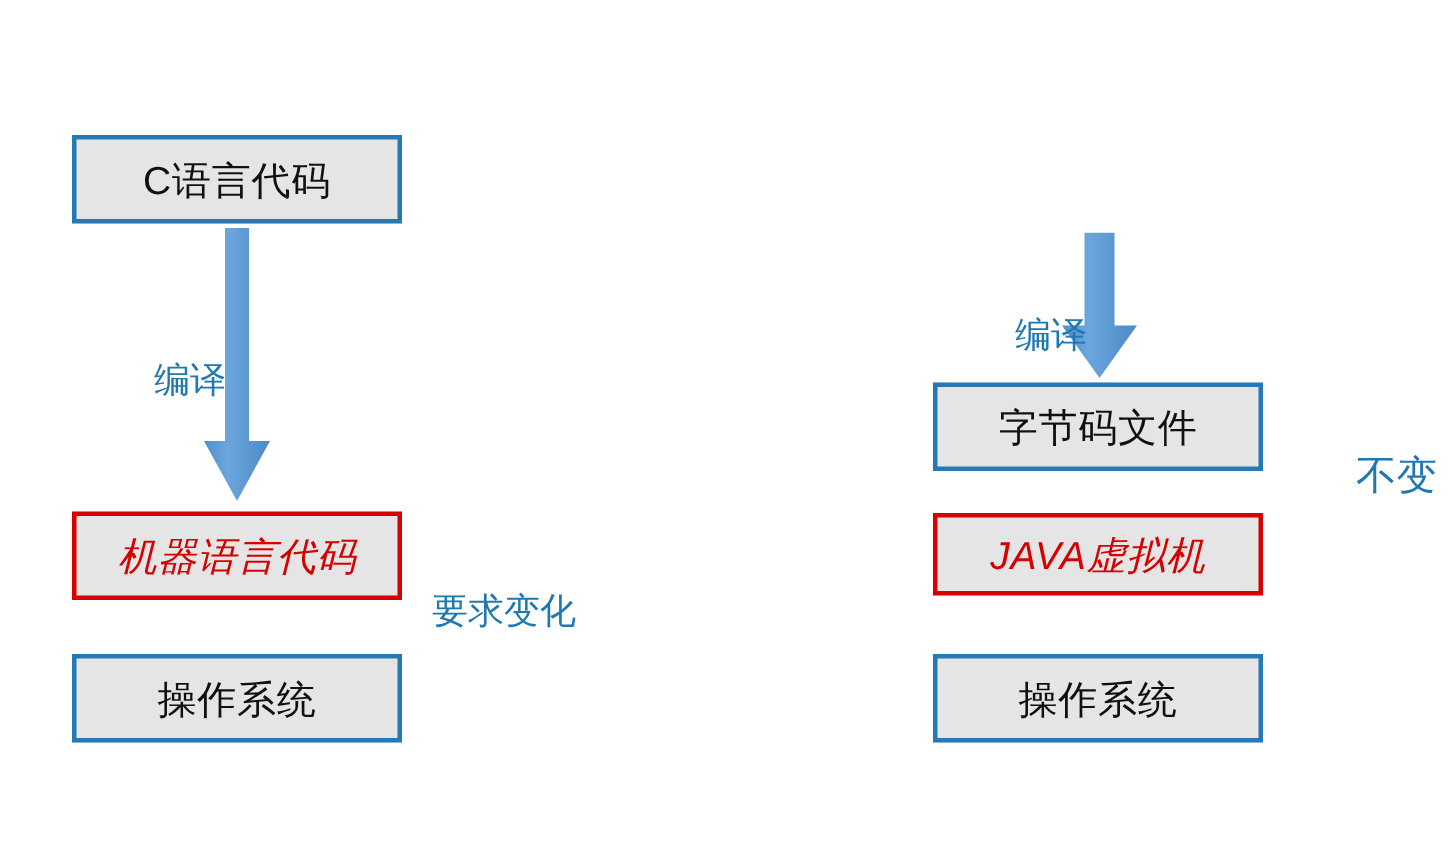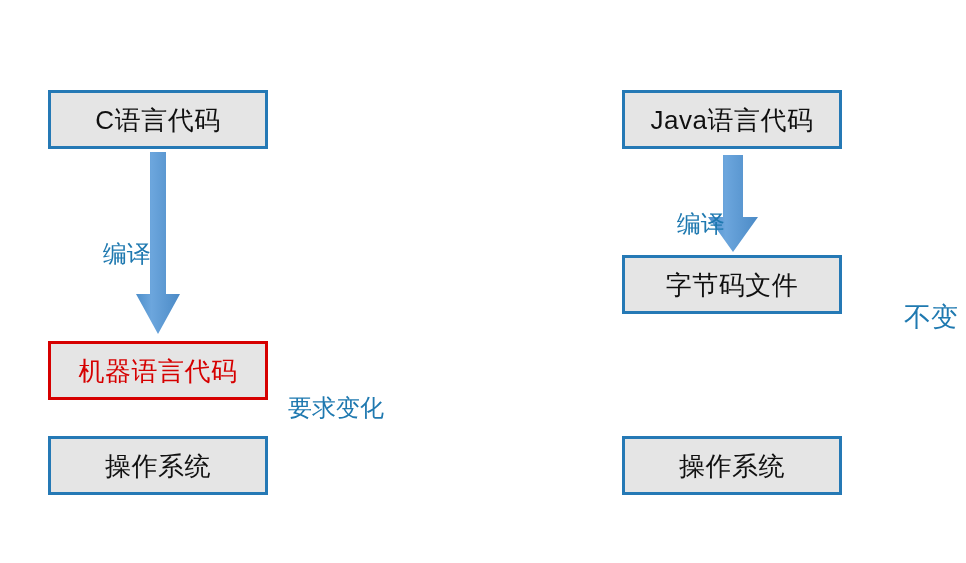--- a/index.html
+++ b/index.html
@@ -32,20 +32,21 @@
     line-height: 1;
     white-space: nowrap;
   }
   .box-blue {
     border: 3px solid #2579B5;
     color: #101010;
   }
   .box-red {
     border: 3px solid #D60000;
     color: #D60000;
+    font-style: italic;
   }
   .box-label {
     font-size: 26px;
     letter-spacing: 0.5px;
   }
 
   
   .arrow {
     position: absolute;
   }
@@ -115,23 +116,20 @@
   </div>
 
   <div class="note" id="note-os-dependent">
     <div>要求变化</div>
   </div>
 
   <div class="box box-blue" id="box-os-left">
     <span class="box-label">操作系统</span>
   </div>
 
-  <div class="box box-blue" id="box-java-code">
-    <span class="box-label">Java语言代码</span>
-  </div>
 
   <div class="arrow" id="arrow-compile-right">
     <svg viewBox="0 0 52 100" preserveAspectRatio="none">
       <defs>
         <linearGradient id="gradRight" x1="0" y1="0" x2="1" y2="0">
           <stop offset="0%" stop-color="#4E8FCB"></stop>
           <stop offset="35%" stop-color="#6CA6DD"></stop>
           <stop offset="100%" stop-color="#4B8AC6"></stop>
         </linearGradient>
       </defs>
@@ -144,18 +142,21 @@
   </div>
 
   <div class="box box-blue" id="box-bytecode">
     <span class="box-label">字节码文件</span>
   </div>
 
   <div class="note note-sm" id="note-unchanged">
     <span>不变</span>
   </div>
 
+  <div class="box box-red" id="box-jvm">
+    <span class="box-label">JAVA虚拟机</span>
+  </div>
 
   <div class="box box-blue" id="box-os-right">
     <span class="box-label">操作系统</span>
   </div>
 
 </div>
 
 </body></html>

